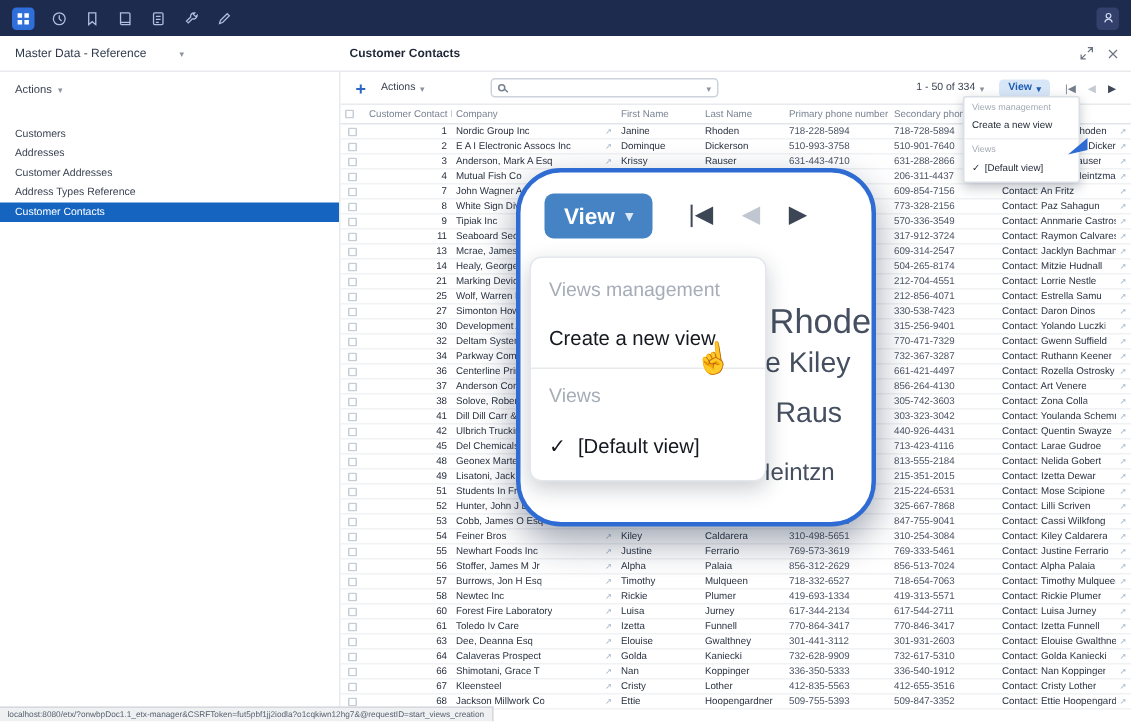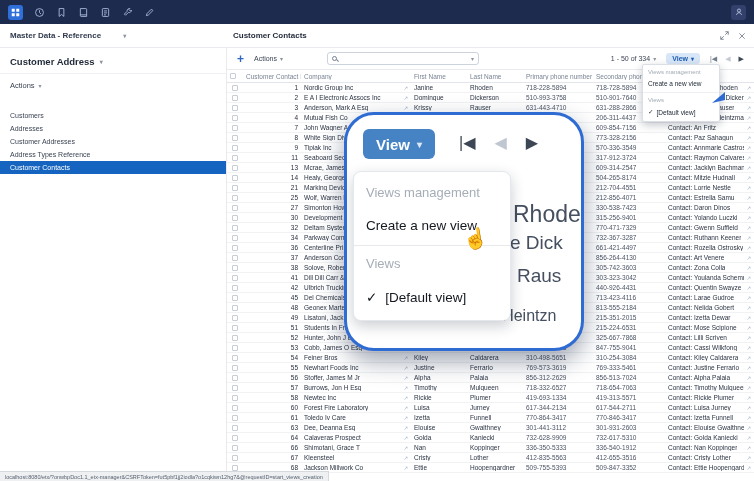--- a/index.html
+++ b/index.html
@@ -10,21 +10,21 @@
     width:754px; height:481px;
   }
   
   .topbar { height:24px; background:#1d2b4f; display:flex; align-items:center; padding:0 8px; gap:11px; }
   .appbtn { width:15px; height:15px; background:#2f6fd9; border-radius:3px; display:flex; align-items:center; justify-content:center; }
   .tb-ico { color:#aebfe0; display:flex; align-items:center; }
   .topbar .spacer { flex:1; }
   .user-btn { width:15px; height:15px; border-radius:3px; background:#33406b; color:#cfdaf2; display:flex; align-items:center; justify-content:center; }
   
   .apphdr { height:24px; display:flex; align-items:center; border-bottom:1px solid #e8eaee; position:relative; background:#fff; }
-  .workspace { margin-left:10px; font-size:8px; font-weight:bold; color:#2f3a4d; display:flex; gap:22px; align-items:center; }
+  .workspace { margin-left:10px; font-size:8px; font-weight:normal; color:#2f3a4d; display:flex; gap:22px; align-items:center; }
   .pagetitle { position:absolute; left:233px; font-size:8px; font-weight:bold; color:#1f2737; }
   .hdr-icons { margin-left:auto; margin-right:8px; display:flex; gap:9px; align-items:center; color:#6b7280; }
   .caret { font-size:6px; color:#8b93a1; }
   
   .layout { position:absolute; top:48px; left:0; right:0; bottom:0; display:flex; }
   .sidebar { width:227px; border-right:1px solid #e8eaee; background:#fff; }
   .win-title { padding:8px 10px 6px; font-size:9.5px; font-weight:bold; color:#1f2937; display:flex; align-items:center; gap:5px; border-bottom:1px solid #eef0f3; }
   .side-actions { padding:7px 10px; font-size:7.5px; color:#3b4453; display:flex; gap:4px; align-items:center; }
   .nav { margin-top:12px; }
   .nav-item { height:13px; display:flex; align-items:center; padding-left:10px; font-size:7px; color:#3b4453; cursor:pointer; }
@@ -152,24 +152,20 @@
       <svg width="8" height="8" viewBox="0 0 12 12" fill="none" stroke="currentColor" stroke-width="1.2">
           <path d="M2 2l8 8M10 2l-8 8"></path>
         </svg>
     </span>
   </div>
 </div>
 
 <div class="layout">
 
   <div class="sidebar">
-    <div class="win-title">
-      <span>Customer Address</span>
-      <span class="caret">▾</span>
-    </div>
     <div class="side-actions">
       <span>Actions</span>
       <span class="caret">▾</span>
     </div>
     <div class="nav">
       <div class="nav-item">
           <span>Customers</span>
         </div>
       <div class="nav-item">
           <span>Addresses</span>
@@ -965,21 +961,21 @@
       <svg width="14" height="12">
           <polygon points="13,0 0,11 13,8" fill="#2e6bd3"></polygon>
         </svg>
     </span>
   </div>
 </div>
 
 <div class="loupe">
   <span class="frag f0">ber</span>
   <span class="frag f1">Rhode</span>
-  <span class="frag f2">e Dick</span>
+  <span class="frag f2">e Kiley</span>
   <span class="frag f3">Raus</span>
   <span class="frag f4">Contact: Samira Heintzn</span>
 
   <div class="lp-viewbtn">
     <span>View</span>
     <span class="caret">▾</span>
   </div>
   <div class="lp-pag">
     <span class="p1">|◀</span>
     <span class="p2">◀</span>

